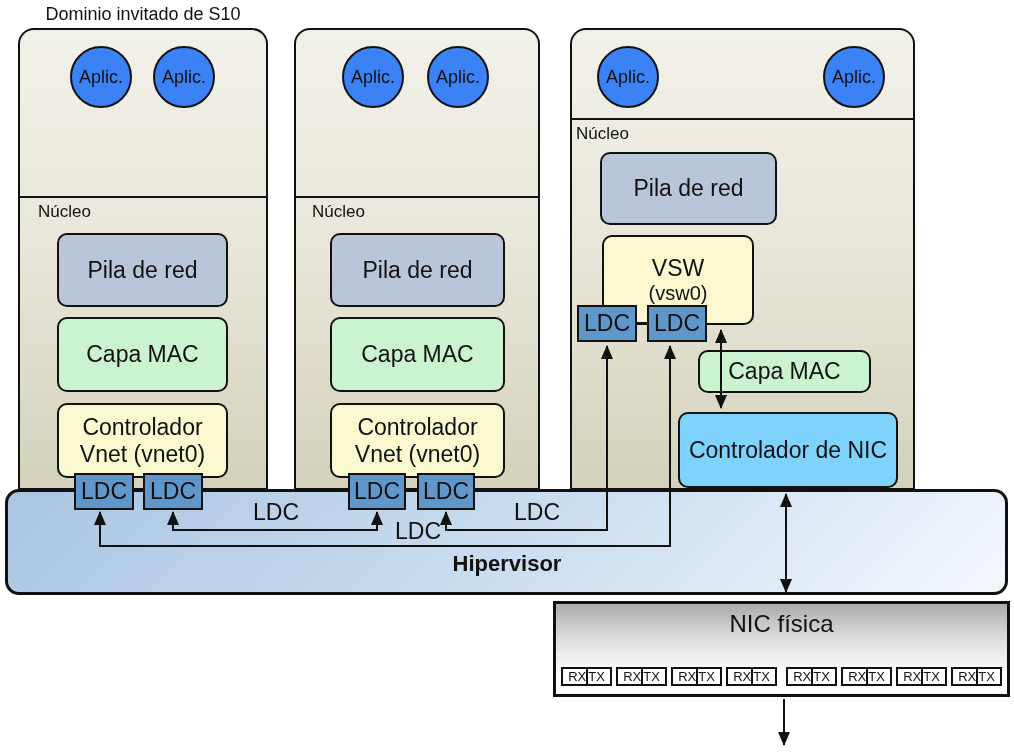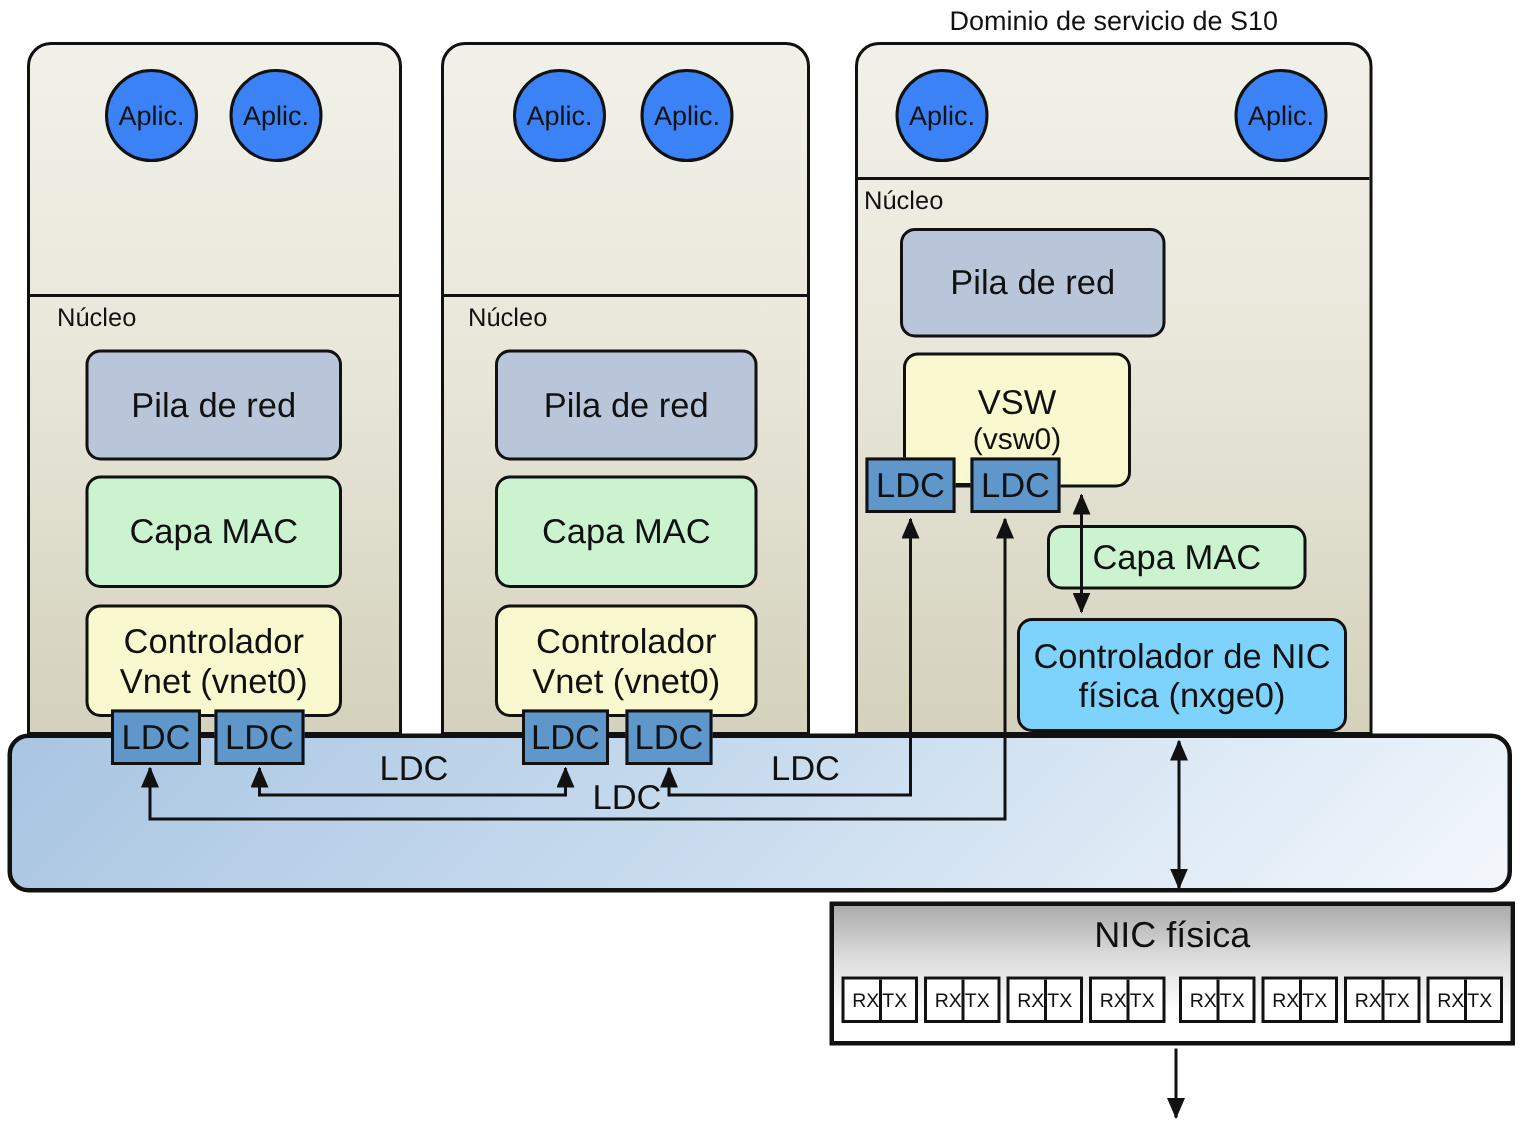--- a/index.html
+++ b/index.html
@@ -32,35 +32,35 @@
          z-index: 20; }
   .hyp-label { position: absolute; left: 0; top: 551px; width: 1014px; text-align: center;
                font-weight: bold; font-size: 22px; z-index: 45; }
   .chan-label { position: absolute; font-size: 23px; text-align: center; z-index: 45; }
   .nic { position: absolute; left: 553px; top: 601px; width: 457px; height: 96px;
          border: 3px solid #111;
          background: linear-gradient(180deg, #ababab 0%, #d9d9d9 35%, #ffffff 78%);
          z-index: 20; }
   .nic-title { position: absolute; left: 0; top: 6px; width: 100%; text-align: center;
                font-size: 24px; }
-  .qrow { position: absolute; left: 5px; top: 47px; width: 441px; height: 31px;
-          display: flex; gap: 4px; }
+  .qrow { position: absolute; left: 5px; top: 57px; width: 441px; height: 31px;
+          display: flex; gap: 4px; align-items: center; }
   .q { flex: 1; border: 2px solid #111; background: #fff; display: flex;
        align-items: stretch; justify-content: center; font-size: 13px; }
   .q span { display: flex; align-items: center; }
   .qd { width: 2px; background: #111; }
   .q5 { margin-left: 5px; }
   svg.overlay { position: absolute; left: 0; top: 0; z-index: 40; pointer-events: none; }
 </style>
 </head>
 <body>
 
 <div class="canvas">
 
-  <div class="title" style="left:570px;width:345px">Dominio de servicio de S10</div>
+  <div class="title" style="left:18px;width:250px">Dominio invitado de S10</div>
 
   <div class="domain" style="left:18px;width:250px"></div>
   <div class="domain" style="left:294px;width:246px"></div>
   <div class="domain" style="left:570px;width:345px"></div>
 
   <div class="divider" style="left:20px;top:196px;width:246px"></div>
   <div class="divider" style="left:296px;top:196px;width:242px"></div>
   <div class="divider" style="left:572px;top:118px;width:341px"></div>
 
   <div class="circle" style="left:70px;top:46px">
@@ -101,31 +101,31 @@
   </div>
 
   <div class="node" style="left:600px;top:152px;width:177px;height:73px;background:#b9c6da">Pila de red</div>
   <div class="node" style="left:602px;top:235px;width:152px;height:90px;background:#faf8cf">
     <span>VSW</span>
     <span style="font-size:20px">(vsw0)</span>
   </div>
   <div class="node" style="left:698px;top:350px;width:173px;height:43px;background:#cbf3cf">Capa MAC</div>
   <div class="node" style="left:678px;top:412px;width:220px;height:76px;background:#7dd3fc">
     <span>Controlador de NIC</span>
-    <span>física (nxge0)</span>
   </div>
 
   <div class="ldc" style="left:74px;top:473px;width:60px;height:37px">LDC</div>
   <div class="ldc" style="left:143px;top:473px;width:60px;height:37px">LDC</div>
   <div class="ldc" style="left:348px;top:473px;width:58px;height:37px">LDC</div>
   <div class="ldc" style="left:417px;top:473px;width:58px;height:37px">LDC</div>
   <div class="ldc" style="left:577px;top:305px;width:60px;height:37px">LDC</div>
   <div class="ldc" style="left:647px;top:305px;width:60px;height:37px">LDC</div>
 
   <div class="hyp"></div>
+  <div class="hyp-label">Hipervisor</div>
 
   <div class="chan-label" style="left:246px;top:499px;width:60px">LDC</div>
   <div class="chan-label" style="left:507px;top:499px;width:60px">LDC</div>
   <div class="chan-label" style="left:386px;top:518px;width:64px">LDC</div>
 
   <div class="nic">
     <div class="nic-title">NIC física</div>
     <div class="qrow">
       <div class="q">
           <span>RX</span>

